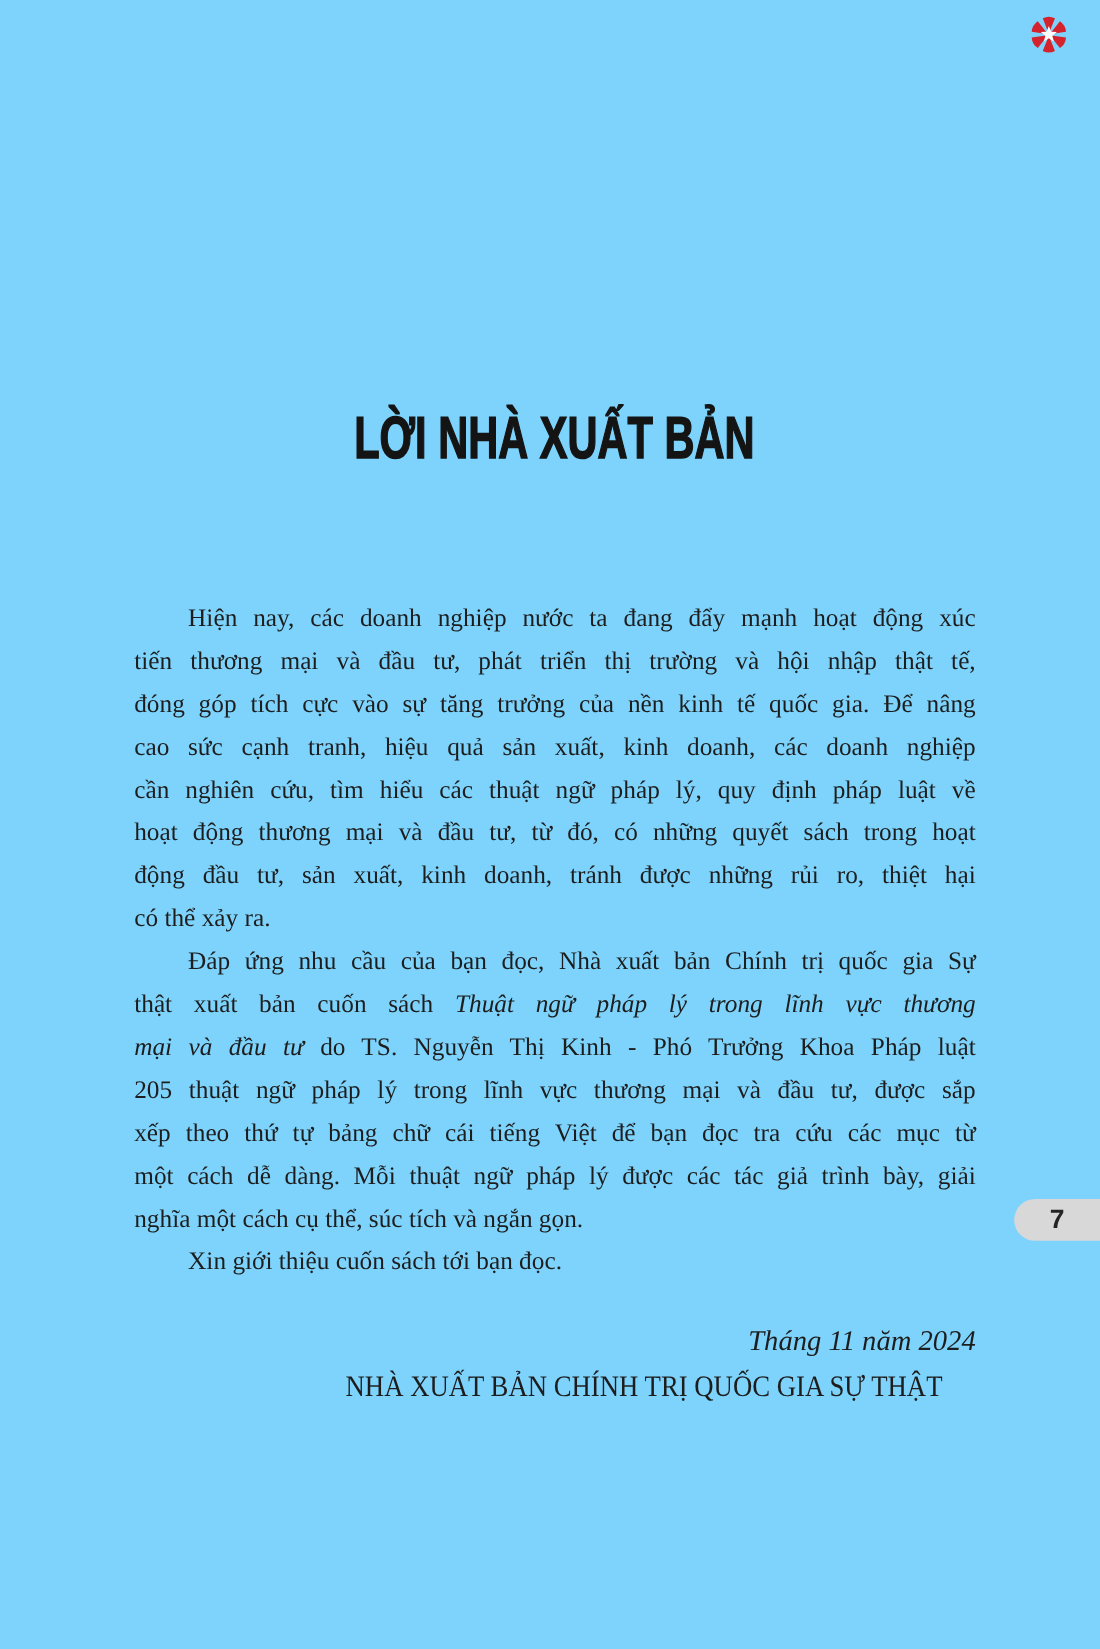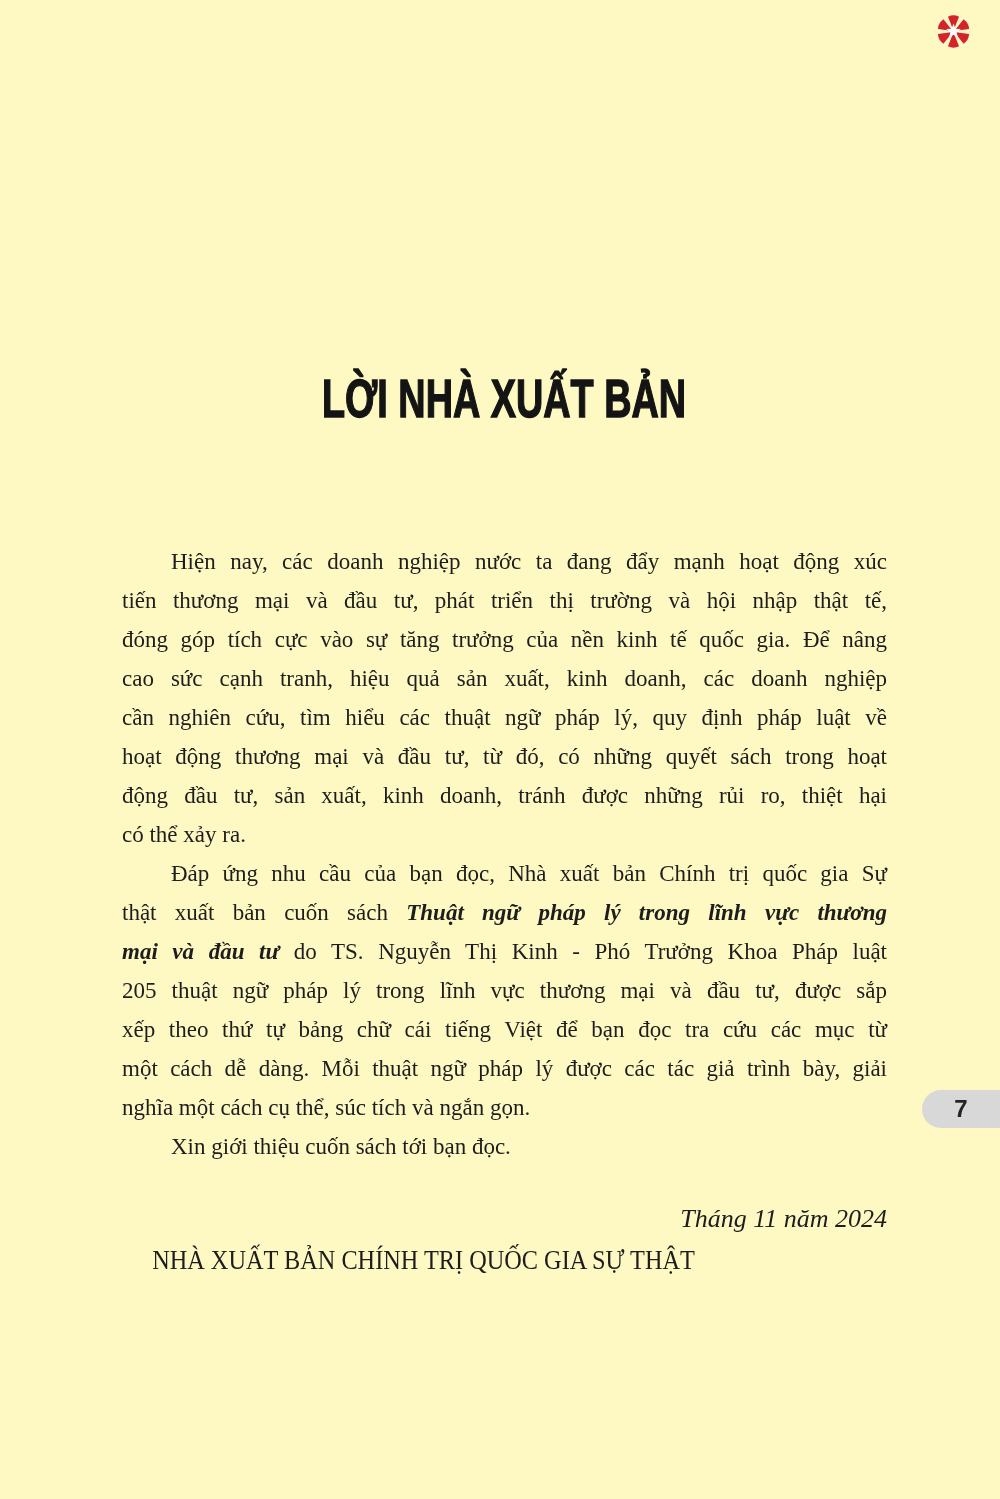--- a/index.html
+++ b/index.html
@@ -1,20 +1,20 @@
 <!DOCTYPE html>
 <html><head>
 <meta charset="utf-8">
 <style>
   html, body { margin: 0; padding: 0; }
   .page {
     position: relative;
     width: 1000px;
     height: 1499px;
-    background: #fef9c3;
+    background: #7dd3fc;
     font-family: "Liberation Serif", serif;
     color: #1d1d1d;
     overflow: hidden;
   }
 
   
   .logo {
     position: absolute;
     left: 935px;
     top: 13px;
@@ -54,39 +54,39 @@
     line-height: 39px;
     color: #1d1d1d;
   }
   .line {
     text-align: justify;
     text-align-last: justify;
     white-space: normal;
   }
   .line.start { text-indent: 49px; }
   .line.end   { text-align-last: left; }
-  .bt { font-weight: bold; font-style: italic; }
+  .bt { font-weight: normal; font-style: italic; }
 
   
   .date-line {
     position: absolute;
     left: 122px;
     top: 1204px;
     width: 765px;
     text-align: right;
     font-style: italic;
     font-size: 26px;
     color: #1d1d1d;
   }
   .publisher-line {
     position: absolute;
     left: 122px;
     top: 1244px;
     width: 765px;
-    text-align: left;
+    text-align: right;
     line-height: 1.2;
   }
   .publisher-line .pub-text {
     display: inline-block;
     font-size: 27px;
     transform: scaleX(0.9);
     transform-origin: center;
     white-space: nowrap;
     color: #1d1d1d;
   }

